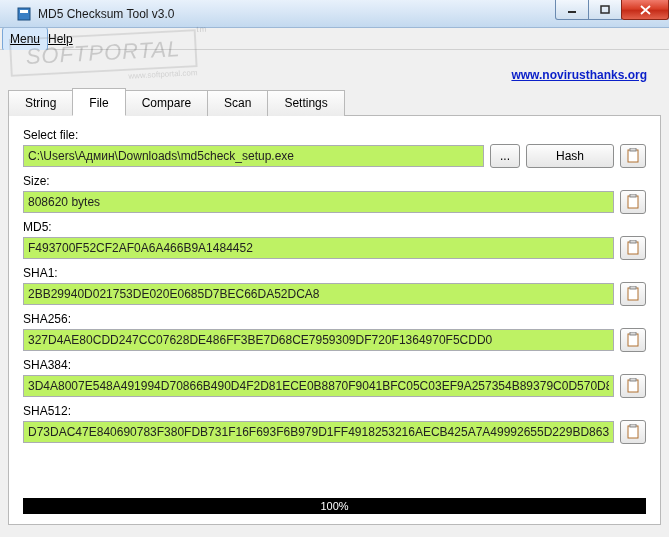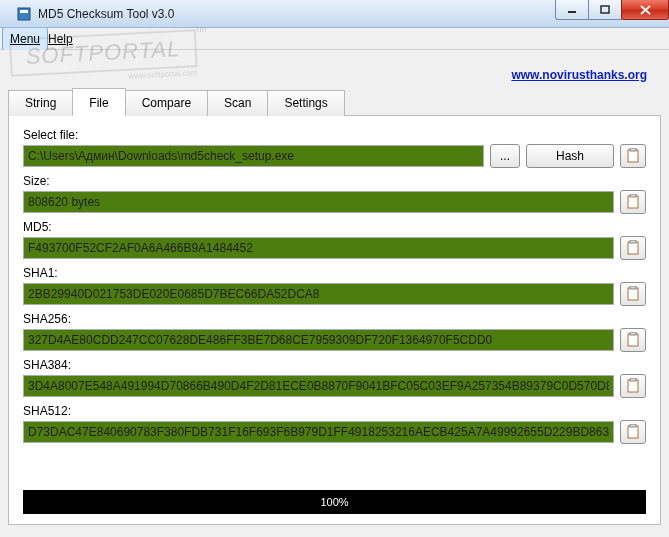--- a/index.html
+++ b/index.html
@@ -80,41 +80,41 @@
     border: 1px solid #b9b9b9; background: #fff; padding: 12px 14px;
     margin-top: -1px; height: 410px; position: relative;
   }
 
   .field-label { font-size: 12px; margin-bottom: 2px; }
   .field-label.bold { font-weight: normal; }
 
   .row { display: flex; align-items: center; margin-bottom: 6px; gap: 6px; }
   .row input.textbox {
     flex: 1; height: 22px; font-size: 12px; padding: 2px 4px;
-    border: 1px solid #abadb3; background: #4d7c0f; color: #222;
+    border: 1px solid #abadb3; background: #bef264; color: #222;
     font-family: Tahoma, sans-serif;
   }
 
   .btn {
     height: 24px; font-size: 12px;
     background: linear-gradient(to bottom, #fdfdfd, #e6e6e6);
     border: 1px solid #8e8f8f; border-radius: 3px;
     cursor: default; display: flex; align-items: center; justify-content: center;
   }
   .btn.small { width: 26px; }
   .btn.browse { width: 30px; }
   .btn.hash { width: 88px; font-weight: normal; }
   .clip-icon svg { display: block; }
 
   .section { margin-bottom: 4px; }
 
   
   .progress {
     position: absolute; left: 14px; right: 14px; bottom: 10px;
-    height: 24px; background: #000; display: flex; align-items: center; justify-content: center;
+    height: 16px; background: #000; display: flex; align-items: center; justify-content: center;
   }
   .progress-fill { position: absolute; left: 0; top: 0; bottom: 0; background: #000; }
   .progress-text { position: relative; color: #fff; font-size: 11px; }
 </style>
 </head>
 <body>
 
 <div class="titlebar">
   <span class="app-icon">
     <svg width="14" height="14">

